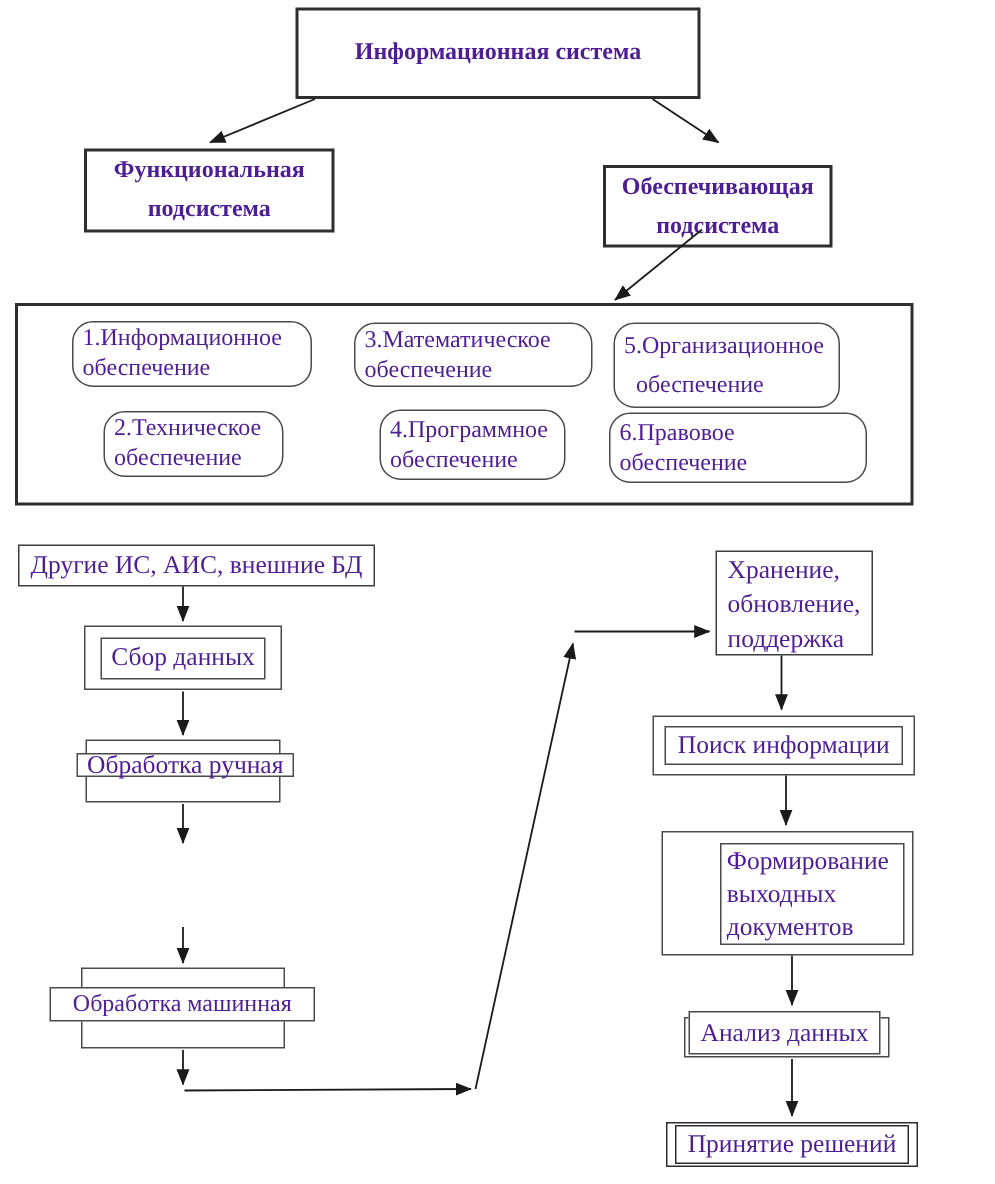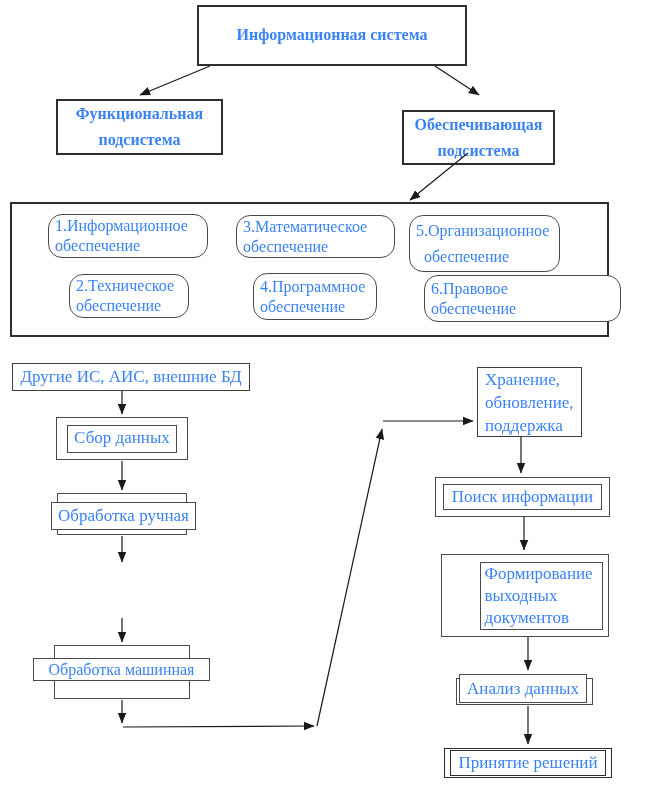--- a/index.html
+++ b/index.html
@@ -1,18 +1,18 @@
 <!DOCTYPE html>
 <html><head>
 <meta charset="utf-8">
 <style>
   html,body { margin:0; padding:0; background:#ffffff; }
   #canvas {
     position:relative; width:663px; height:789px; background:#ffffff;
-    font-family:"Liberation Serif", serif; color:#3b82f6; overflow:hidden;
+    font-family:"Liberation Serif", serif; color:#4c1d95; overflow:hidden;
   }
   .box {
     position:absolute; box-sizing:border-box; background:#ffffff;
     border:2px solid #2e2e2e; display:flex; align-items:center; justify-content:center;
     text-align:center; white-space:pre-line; font-size:16px; line-height:1.3;
   }
   .bold { font-weight:bold; }
 
   
   #root-box  { left:197px; top:5px;  width:270px; height:61px; font-size:16px; }
@@ -21,21 +21,21 @@
 
   
   #container { left:10px; top:202px; width:599px; height:135px; border-width:2px; }
   .sub { border-width:1.5px; border-color:#4a4a4a; justify-content:flex-start; text-align:left;
          padding-left:6px; line-height:20px; font-size:16px;border-radius:14px; }
   #sub1 { left:48px;  top:214px; width:160px; height:44px; }
   #sub3 { left:236px; top:215px; width:159px; height:43px; }
   #sub5 { left:409px; top:215px; width:151px; height:57px; line-height:26px; }
   #sub2 { left:69px;  top:274px; width:120px; height:44px; }
   #sub4 { left:253px; top:273px; width:124px; height:47px; }
-  #sub6 { left:424px; top:275px; width:197px; height:47px; }
+  #sub6 { left:406px; top:275px; width:172px; height:47px; }
 
   
   #src-box { left:12px; top:363px; width:238px; height:28px; font-size:17px; border-width:1.5px; border-color:#3d3d3d; }
 
   .dbl-outer { border-width:1.5px; border-color:#4a4a4a; }
   .dbl-inner { position:static; border:1.5px solid #4a4a4a; background:#fff; box-sizing:border-box;
                display:flex; align-items:center; justify-content:center; white-space:pre-line; }
 
   #sbor-outer { left:56px; top:417px; width:132px; height:43px; }
   #sbor-inner { width:110px; height:28px; font-size:17px; }
@@ -47,21 +47,21 @@
   #poisk-inner { width:159px; height:26px; font-size:17px; }
 
   #form-outer { left:441px; top:554px; width:168px; height:83px;padding-left:32px; }
   #form-inner { width:123px; height:68px; font-size:17px; line-height:22px;
                 justify-content:flex-start; text-align:left; padding-left:4px; }
   .stack-back  { position:absolute; box-sizing:border-box; border:1.5px solid #4a4a4a; background:#fff; }
   .stack-front { position:absolute; box-sizing:border-box; border:1.5px solid #4a4a4a; background:#fff;
                  display:flex; align-items:center; justify-content:center; white-space:pre-line; }
 
   #ruch-back  { left:57px; top:493px; width:130px; height:42px; }
-  #ruch-front { left:51px; top:502px; width:145px; height:28px; font-size:17px; }
+  #ruch-front { left:51px; top:502px; width:145px; height:16px; font-size:17px; }
 
   #mash-back  { left:54px; top:645px; width:136px; height:54px; }
   #mash-front { left:33px; top:658px; width:177px; height:23px; font-size:16px; }
 
   #hran-box { left:477px; top:367px; width:105px; height:70px; font-size:17px; line-height:23px;
               justify-content:flex-start; text-align:left; padding-left:7px; border-width:1.5px; border-color:#3d3d3d; }
 
   #analiz-back  { left:456px; top:678px; width:137px; height:27px; }
   #analiz-front { left:459px; top:674px; width:128px; height:29px; font-size:17px; }
 

